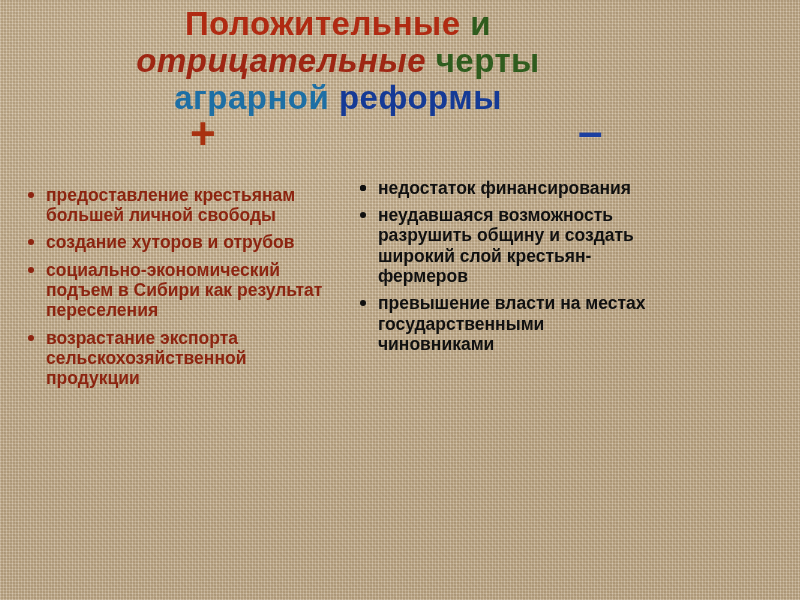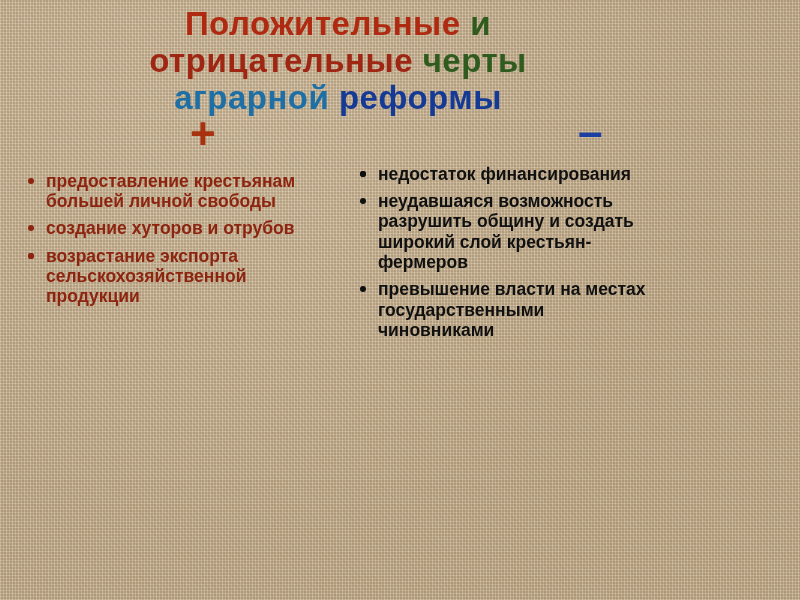--- a/index.html
+++ b/index.html
@@ -50,21 +50,21 @@
     text-align: center;
     line-height: 1.12;
   }
   .title-line {
     font-size: 33px;
     font-weight: bold;
     letter-spacing: 0.5px;
   }
   .t-red    { color: #b02a12; }
   .t-green  { color: #2f5c1e; }
-  .t-dkred  { color: #9e2613; }
+  .t-dkred  { color: #9e2613; font-style: italic; }
   .t-teal   { color: #1d6fa5; text-align: center; }
   .t-navy   { color: #153a96; }
 
   
   .symbol-row {
     position: relative;
     height: 34px;
   }
   .plus-sign {
     position: absolute;
@@ -79,21 +79,21 @@
     left: 578px;
     top: -10px;
     font-size: 44px;
     font-weight: bold;
     color: #1b3fa0;
   }
 
   
   .columns {
     display: flex;
-    padding: 2px 14px 0 14px;
+    padding: 16px 14px 0 14px;
     box-sizing: border-box;
   }
   .col {
     box-sizing: border-box;
   }
   .col-left {
     width: 396px;
     padding-left: 10px;
     padding-top: 18px;
   }
@@ -152,21 +152,21 @@
     <span class="plus-sign">+</span>
     <span class="minus-sign">–</span>
   </div>
 
   <div class="columns">
 
     <div class="col col-left">
       <ul class="bullets">
         <li><span class="bullet-dot"></span><span>предоставление крестьянам большей личной свободы</span></li>
         <li><span class="bullet-dot"></span><span>создание хуторов и отрубов</span></li>
-        <li><span class="bullet-dot"></span></li>
+        <li><span class="bullet-dot"></span><span>социально-экономический подъем в Сибири как результат переселения</span></li>
         <li><span class="bullet-dot"></span><span>возрастание экспорта сельскохозяйственной продукции</span></li>
       </ul>
     </div>
 
     <div class="col col-right">
       <ul class="bullets">
         <li><span class="bullet-dot"></span></li>
         <li><span class="bullet-dot"></span><span>недостаток финансирования</span></li>
         <li><span class="bullet-dot"></span><span>неудавшаяся возможность разрушить общину и создать широкий слой крестьян-фермеров</span></li>
         <li><span class="bullet-dot"></span><span>превышение власти  на местах государственными чиновниками</span></li>

